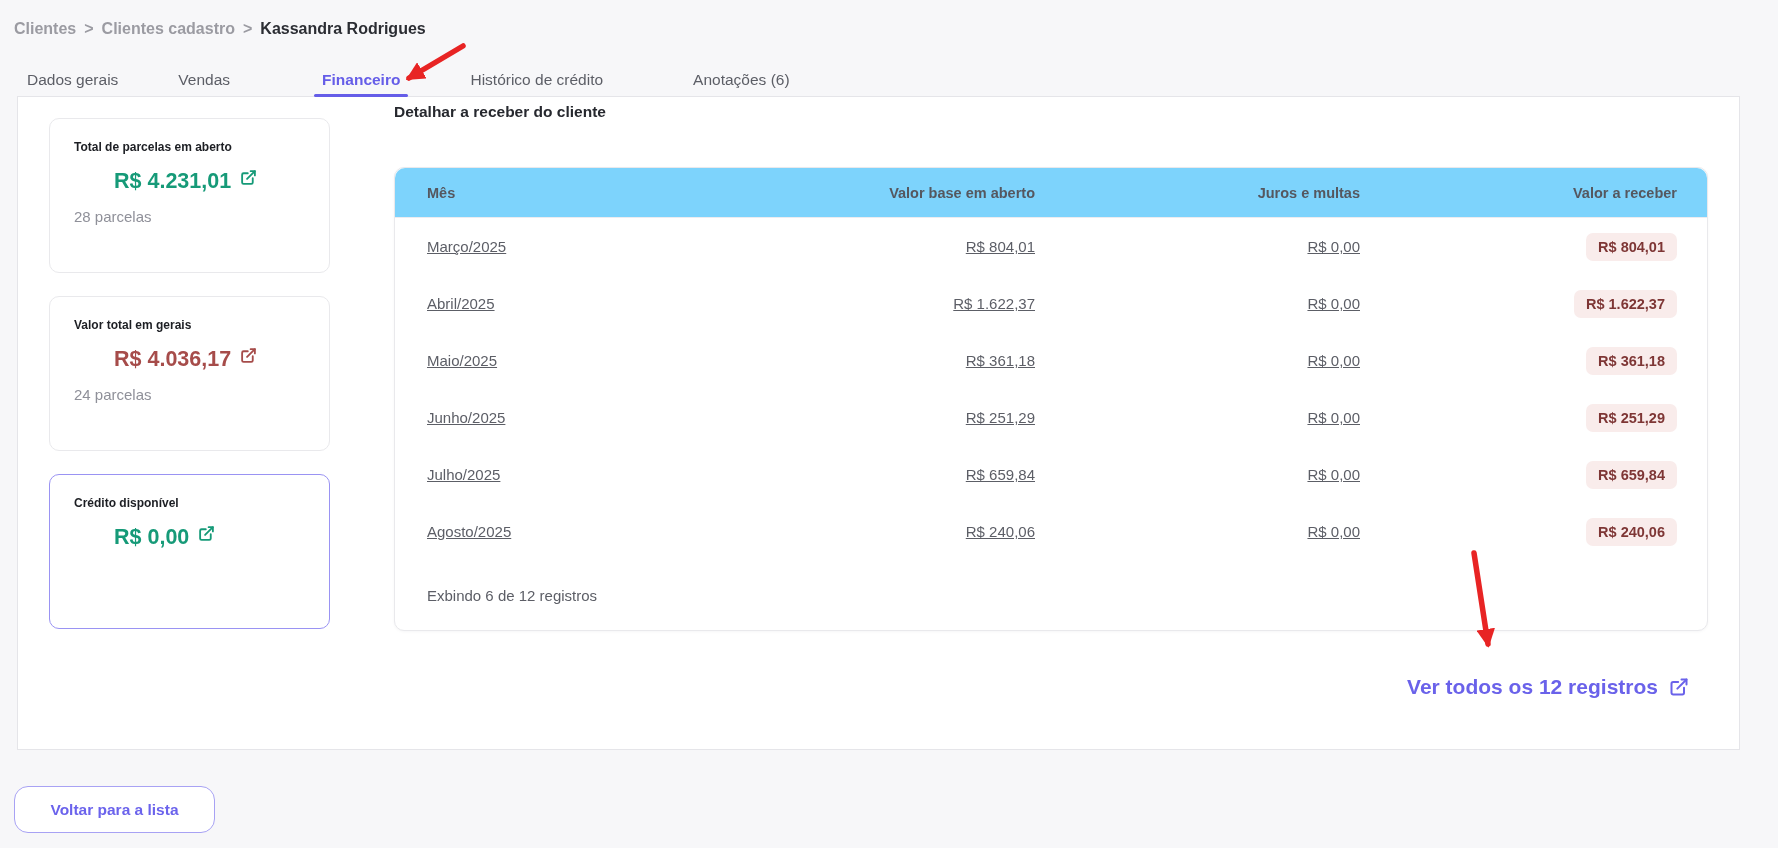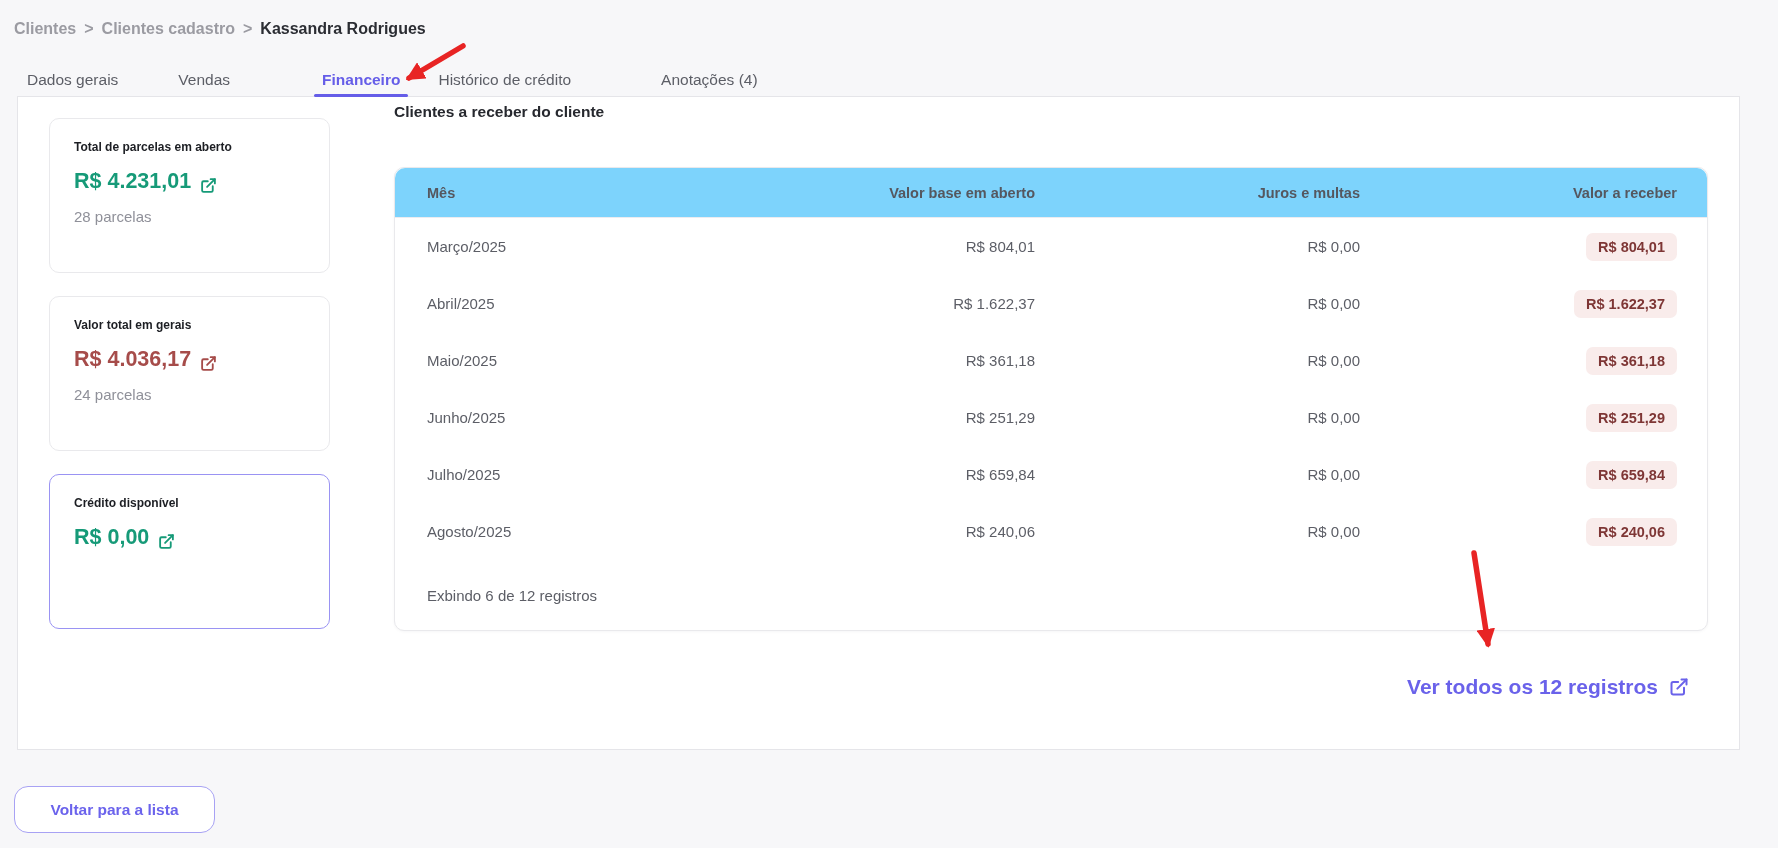--- a/index.html
+++ b/index.html
@@ -25,21 +25,21 @@
   
   .tabs {
     position: absolute; left: 17px; top: 64px; width: 1723px; height: 33px;
     border-bottom: 1px solid #e5e5e9;
     display: flex; align-items: center; padding-left: 8px;
     font-size: 15.5px; color: #5c5e66;
   }
   .tab { position: relative; height: 100%; display: flex; align-items: center; padding: 0 2px; cursor: pointer; white-space: nowrap; }
   .tab:nth-child(2) { margin-left: 56px; }
   .tab:nth-child(3) { margin-left: 88px; }
-  .tab:nth-child(4) { margin-left: 34px; }
+  .tab:nth-child(4) { margin-left: 66px; }
   .tab:nth-child(5) { margin-left: 86px; }
   .tab.active { color: #655de8; font-weight: 700; }
   .tab.active::after {
     content: ""; position: absolute; left: -6px; right: -6px; bottom: -1px;
     height: 3px; background: #655de8; border-radius: 2px;
   }
 
   
   .panel {
     position: absolute; left: 17px; top: 97px; width: 1723px; height: 653px;
@@ -52,21 +52,21 @@
   .cards { position: absolute; left: 31px; top: 21px; width: 281px; }
   .card {
     width: 281px; height: 155px;
     background: #fff; border: 1px solid #e9e9ec; border-radius: 10px;
     padding: 21px 24px; margin-bottom: 23px;
   }
   .card.highlighted { border-color: #9a93f3; }
   .card .card-title { font-size: 12px; font-weight: 700; color: #1c1e23; }
   .card .card-value {
     margin-top: 15px; font-size: 21.5px; font-weight: 800;
-    display: flex; align-items: flex-end; gap: 9px;
+    display: flex; align-items: flex-start; gap: 9px; margin-left: 40px;
   }
   .card .card-sub { margin-top: 14px; font-size: 15px; color: #8f9099; }
   .tone-green { color: #169a78; }
   .tone-red   { color: #a64c4a; }
   .tone-dark  { color: #17181c; }
   .ext-icon { display: inline-flex; cursor: pointer; }
 
   
   .section-title {
     position: absolute; left: 376px; top: 6px;
@@ -82,21 +82,21 @@
     grid-template-columns: 300px 1fr 325px 317px;
     align-items: center;
     padding: 0 30px 0 32px;
   }
   .thead {
     height: 50px; background: #7dd3fc;
     border-bottom: 1px solid #ececf0;
     border-radius: 10px 10px 0 0;
     font-size: 14.5px; font-weight: 700; color: #55575f;
   }
-  .trow { height: 57px; font-size: 15px; color: #5c5e66; }
+  .trow { height: 57px; font-size: 15px; color: #5c5e66; text-decoration: underline; }
   .num { text-align: right; }
   .badge {
     display: inline-block;
     background: #f9eceb; color: #7e3635;
     font-size: 14.5px; font-weight: 700;
     padding: 6px 12px; border-radius: 7px;
   }
   .tfoot { padding: 27px 30px 26px 32px; font-size: 15px; color: #5c5e66; }
 
   .view-all {
@@ -128,21 +128,21 @@
   <span class="crumb">Clientes cadastro</span>
   <span class="sep">&gt;</span>
   <span class="crumb current">Kassandra Rodrigues</span>
 </nav>
 
 <div class="tabs">
   <div class="tab">Dados gerais</div>
   <div class="tab">Vendas</div>
   <div class="tab active">Financeiro</div>
   <div class="tab">Histórico de crédito</div>
-  <div class="tab">Anotações (4)</div>
+  <div class="tab">Anotações (6)</div>
 </div>
 
 <div class="panel">
 
   <aside class="cards">
 
     <div class="card">
       <div class="card-title">Total de parcelas em aberto</div>
       <div class="card-value tone-green">
         <span>R$ 4.231,01</span>
@@ -182,21 +182,21 @@
               <path d="M18 13v6a2 2 0 0 1-2 2H5a2 2 0 0 1-2-2V8a2 2 0 0 1 2-2h6"></path>
               <polyline points="15 3 21 3 21 9"></polyline>
               <line x1="10" y1="14" x2="21" y2="3"></line>
             </svg>
         </span>
       </div>
     </div>
 
   </aside>
 
-  <h2 class="section-title">Clientes a receber do cliente</h2>
+  <h2 class="section-title">Detalhar a receber do cliente</h2>
 
   <div class="table-card">
     <div class="thead">
       <div>Mês</div>
       <div class="num">Valor base em aberto</div>
       <div class="num">Juros e multas</div>
       <div class="num">Valor a receber</div>
     </div>
 
     <div class="trow">

